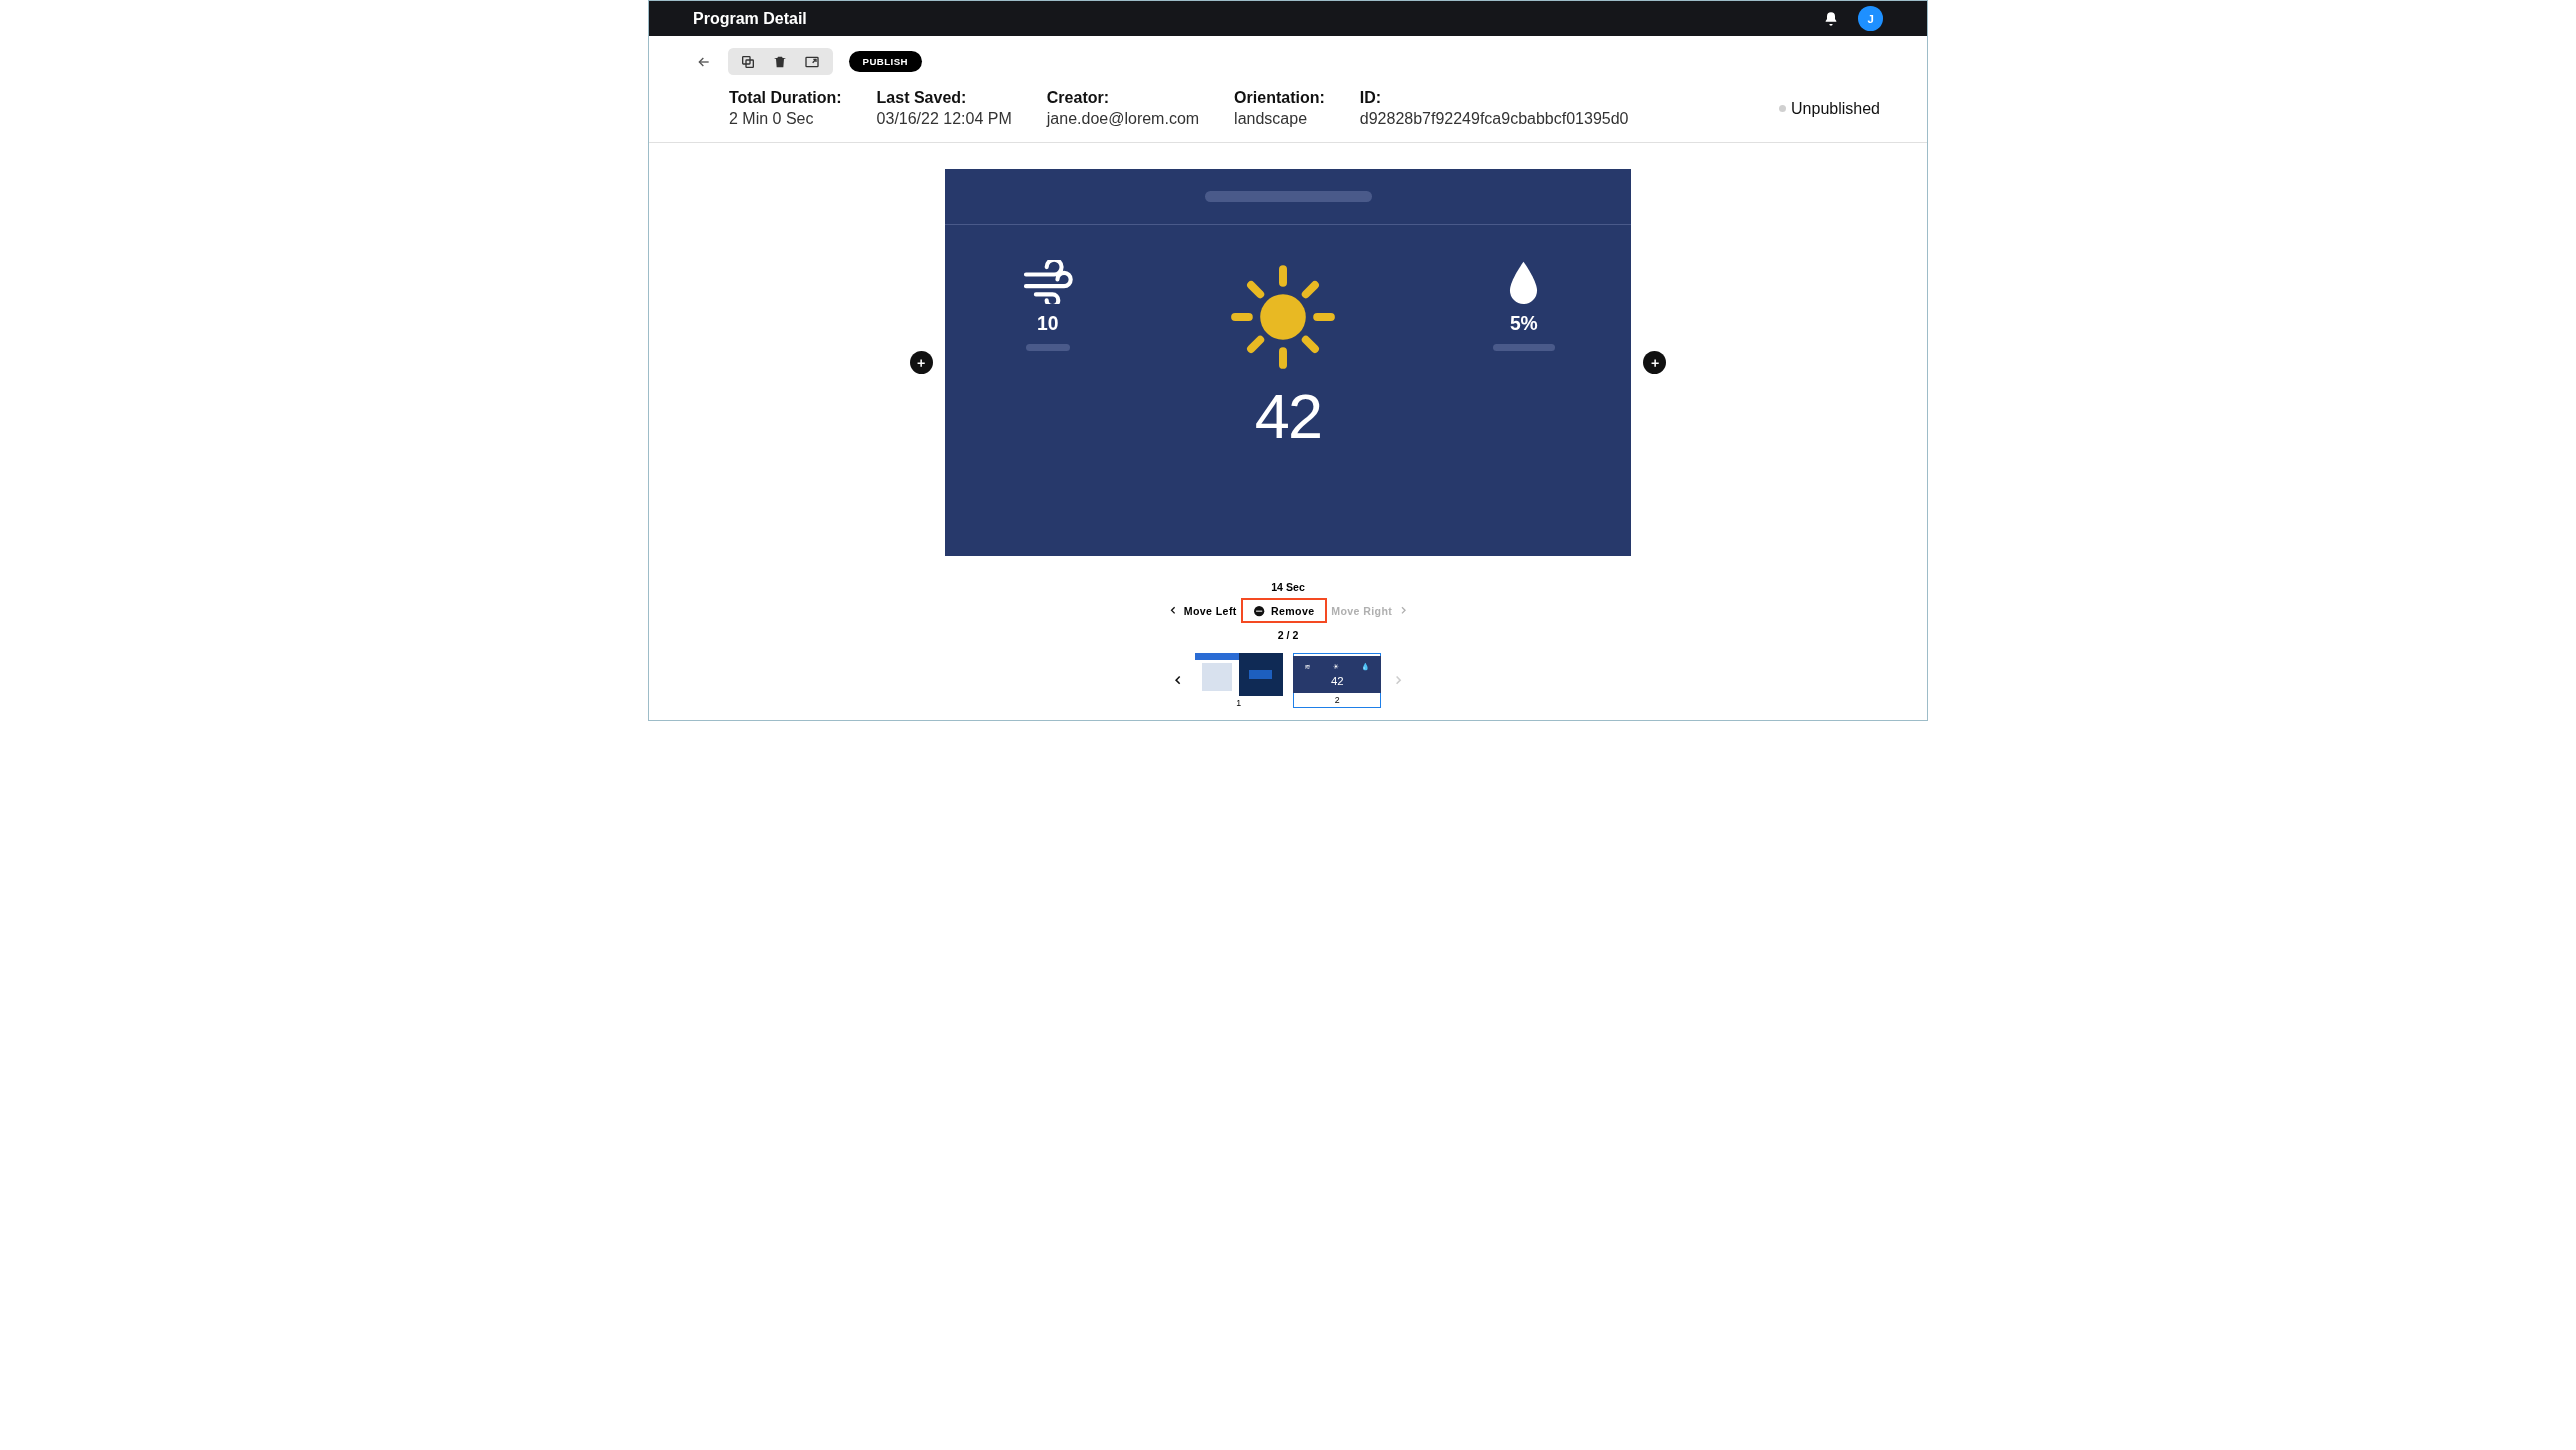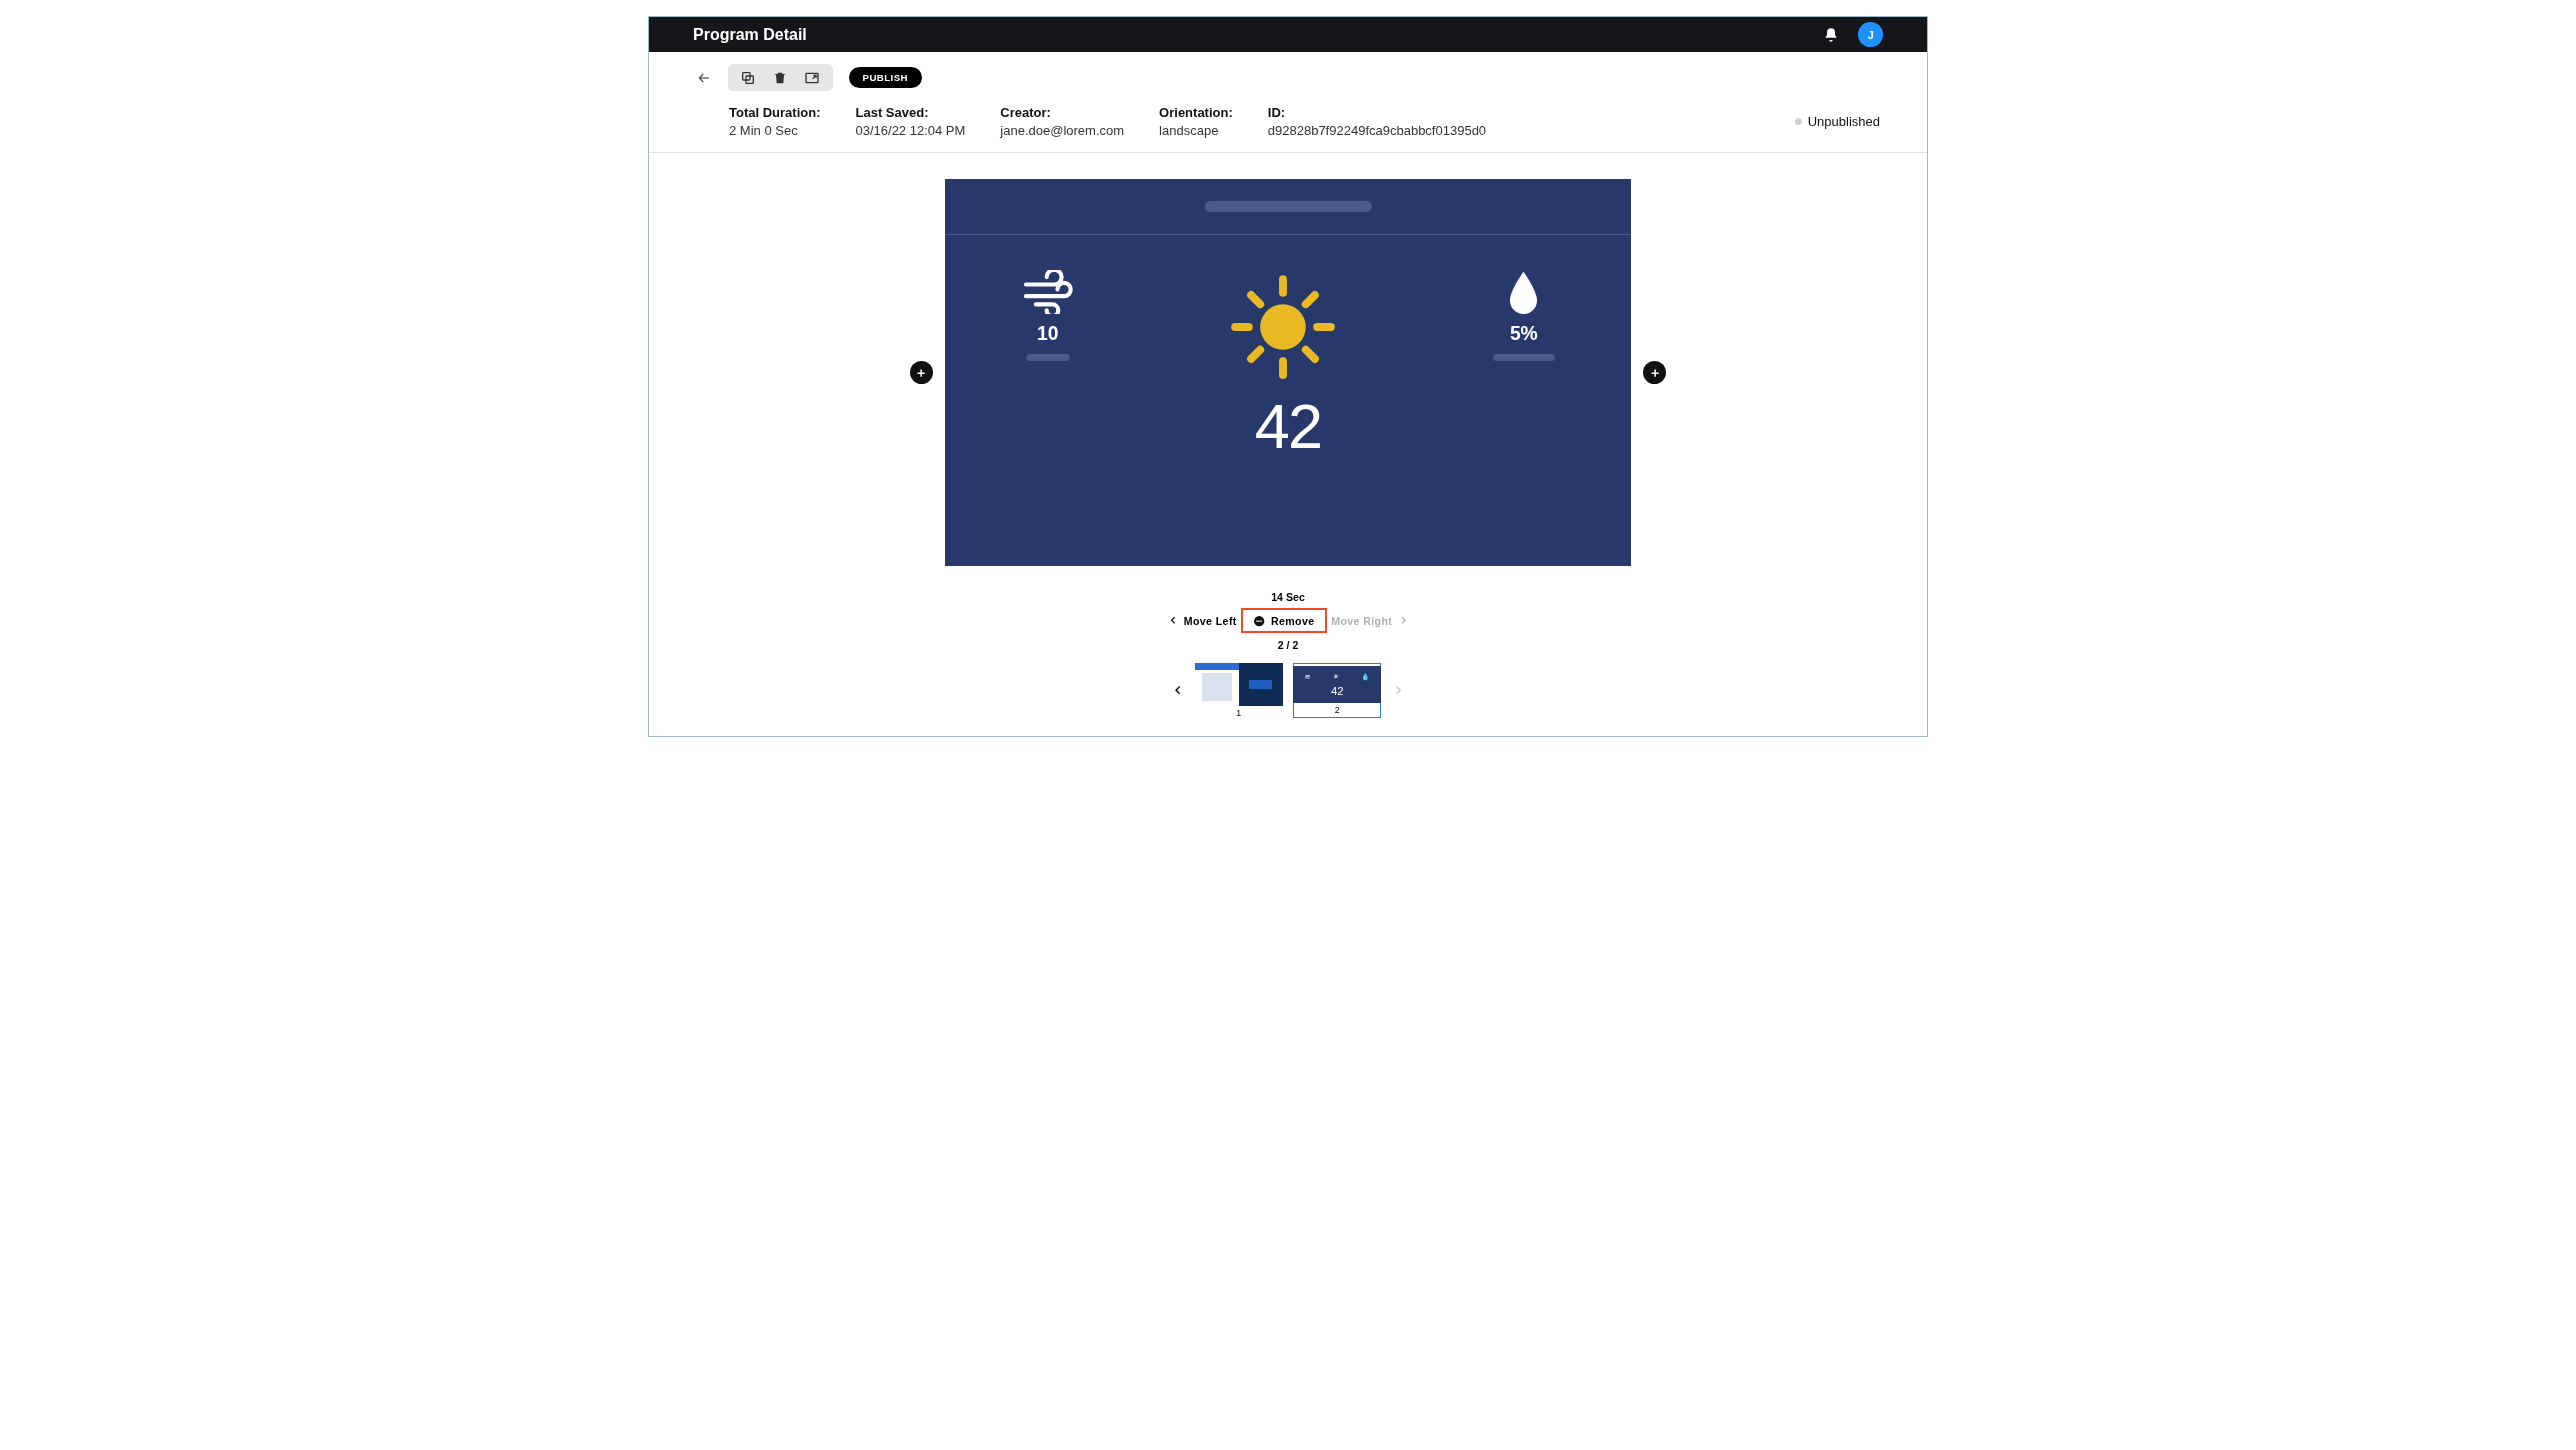--- a/index.html
+++ b/index.html
@@ -1,20 +1,20 @@
 <!DOCTYPE html>
 <html style="font-size:14px"><head>
 <meta charset="utf-8">
 <style>
   * { box-sizing: border-box; margin: 0; padding: 0; font-family: Arial, Helvetica, sans-serif; }
   html, body { width: 100%; height: 100%; }
   .viewport {
     width: 1280px;
     height: 721px;
-    margin: 16px auto;
+    margin: 0 auto;
     border: 1.8px solid #9dbcc8;
     background: #fff;
     display: flex;
     flex-direction: column;
     position: relative;
   }
   
   .topbar {
     height: 35px;
     background: #15161a;
@@ -70,21 +70,21 @@
     padding: 5.3px 14px;
     font-size: 9.7px;
     font-weight: 700;
     letter-spacing: 0.4px;
     cursor: pointer;
   }
   .meta-row {
     display: flex;
     gap: 35px;
     padding: 14px 0 14px 33px;
-    font-size: 13px;
+    font-size: 16px;
     color: #111;
   }
   .meta-row .col .lbl { font-weight: 700; margin-bottom: 3.5px; }
   .meta-row .col .val { color: #333; }
   .meta-row .status-col {
     margin-left: auto;
     display: flex; align-items: center; gap: 5.3px; text-align: right;
   }
   .status-dot { width: 7px; height: 7px; border-radius: 50%; background: #d0d0d0; }
   .divider { height: 0.9px; background: #e0e0e0; width: 100%; }

